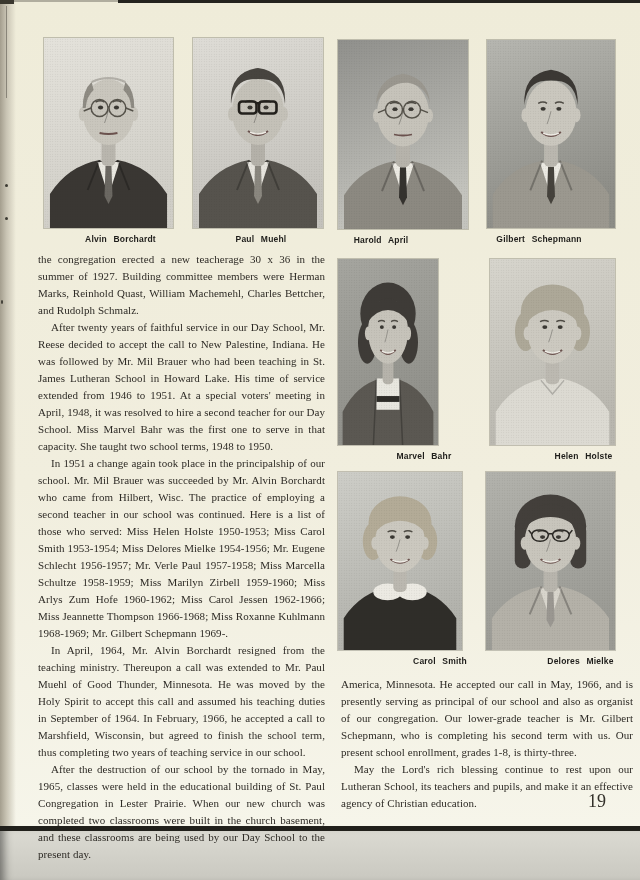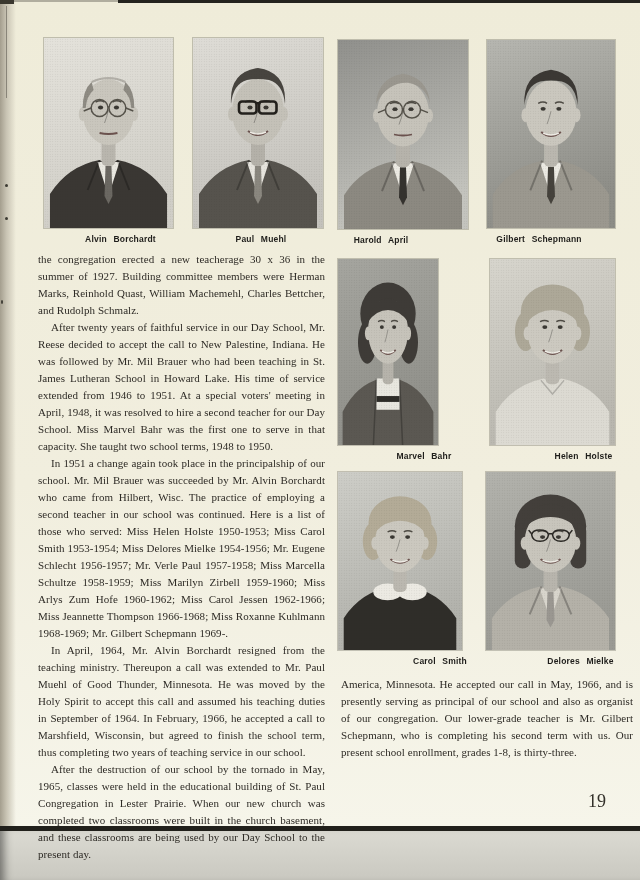--- a/index.html
+++ b/index.html
@@ -344,16 +344,17 @@
 
   <div class="col left-col">
     <p>the congregation erected a new teacherage 30 x 36 in the summer of 1927. Building committee members were Herman Marks, Reinhold Quast, William Machemehl, Charles Bettcher, and Rudolph Schmalz.</p>
     <p class="ind">After twenty years of faithful service in our Day School, Mr. Reese decided to accept the call to New Palestine, Indiana. He was followed by Mr. Mil Brauer who had been teaching in St. James Lutheran School in Howard Lake. His time of service extended from 1946 to 1951. At a special voters' meeting in April, 1948, it was resolved to hire a second teacher for our Day School. Miss Marvel Bahr was the first one to serve in that capacity. She taught two school terms, 1948 to 1950.</p>
     <p class="ind">In 1951 a change again took place in the principalship of our school. Mr. Mil Brauer was succeeded by Mr. Alvin Borchardt who came from Hilbert, Wisc. The practice of employing a second teacher in our school was continued. Here is a list of those who served: Miss Helen Holste 1950-1953; Miss Carol Smith 1953-1954; Miss Delores Mielke 1954-1956; Mr. Eugene Schlecht 1956-1957; Mr. Verle Paul 1957-1958; Miss Marcella Schultze 1958-1959; Miss Marilyn Zirbell 1959-1960; Miss Arlys Zum Hofe 1960-1962; Miss Carol Jessen 1962-1966; Miss Jeannette Thompson 1966-1968; Miss Roxanne Kuhlmann 1968-1969; Mr. Gilbert Schepmann 1969-.</p>
     <p class="ind">In April, 1964, Mr. Alvin Borchardt resigned from the teaching ministry. Thereupon a call was extended to Mr. Paul Muehl of Good Thunder, Minnesota. He was moved by the Holy Spirit to accept this call and assumed his teaching duties in September of 1964. In February, 1966, he accepted a call to Marshfield, Wisconsin, but agreed to finish the school term, thus completing two years of teaching service in our school.</p>
     <p class="ind">After the destruction of our school by the tornado in May, 1965, classes were held in the educational building of St. Paul Congregation in Lester Prairie. When our new church was completed two classrooms were built in the church basement, and these classrooms are being used by our Day School to the present day.</p>
   </div>
   <div class="col right-col">
     <p>America, Minnesota. He accepted our call in May, 1966, and is presently serving as principal of our school and also as organist of our congregation. Our lower-grade teacher is Mr. Gilbert Schepmann, who is completing his second term with us. Our present school enrollment, grades 1-8, is thirty-three.</p>
+    <p class="ind">May the Lord's rich blessing continue to rest upon our Lutheran School, its teachers and pupils, and make it an effective agency of Christian education.</p>
   </div>
 
   <div class="pageno">19</div>
 </div>
 
 </body></html>

